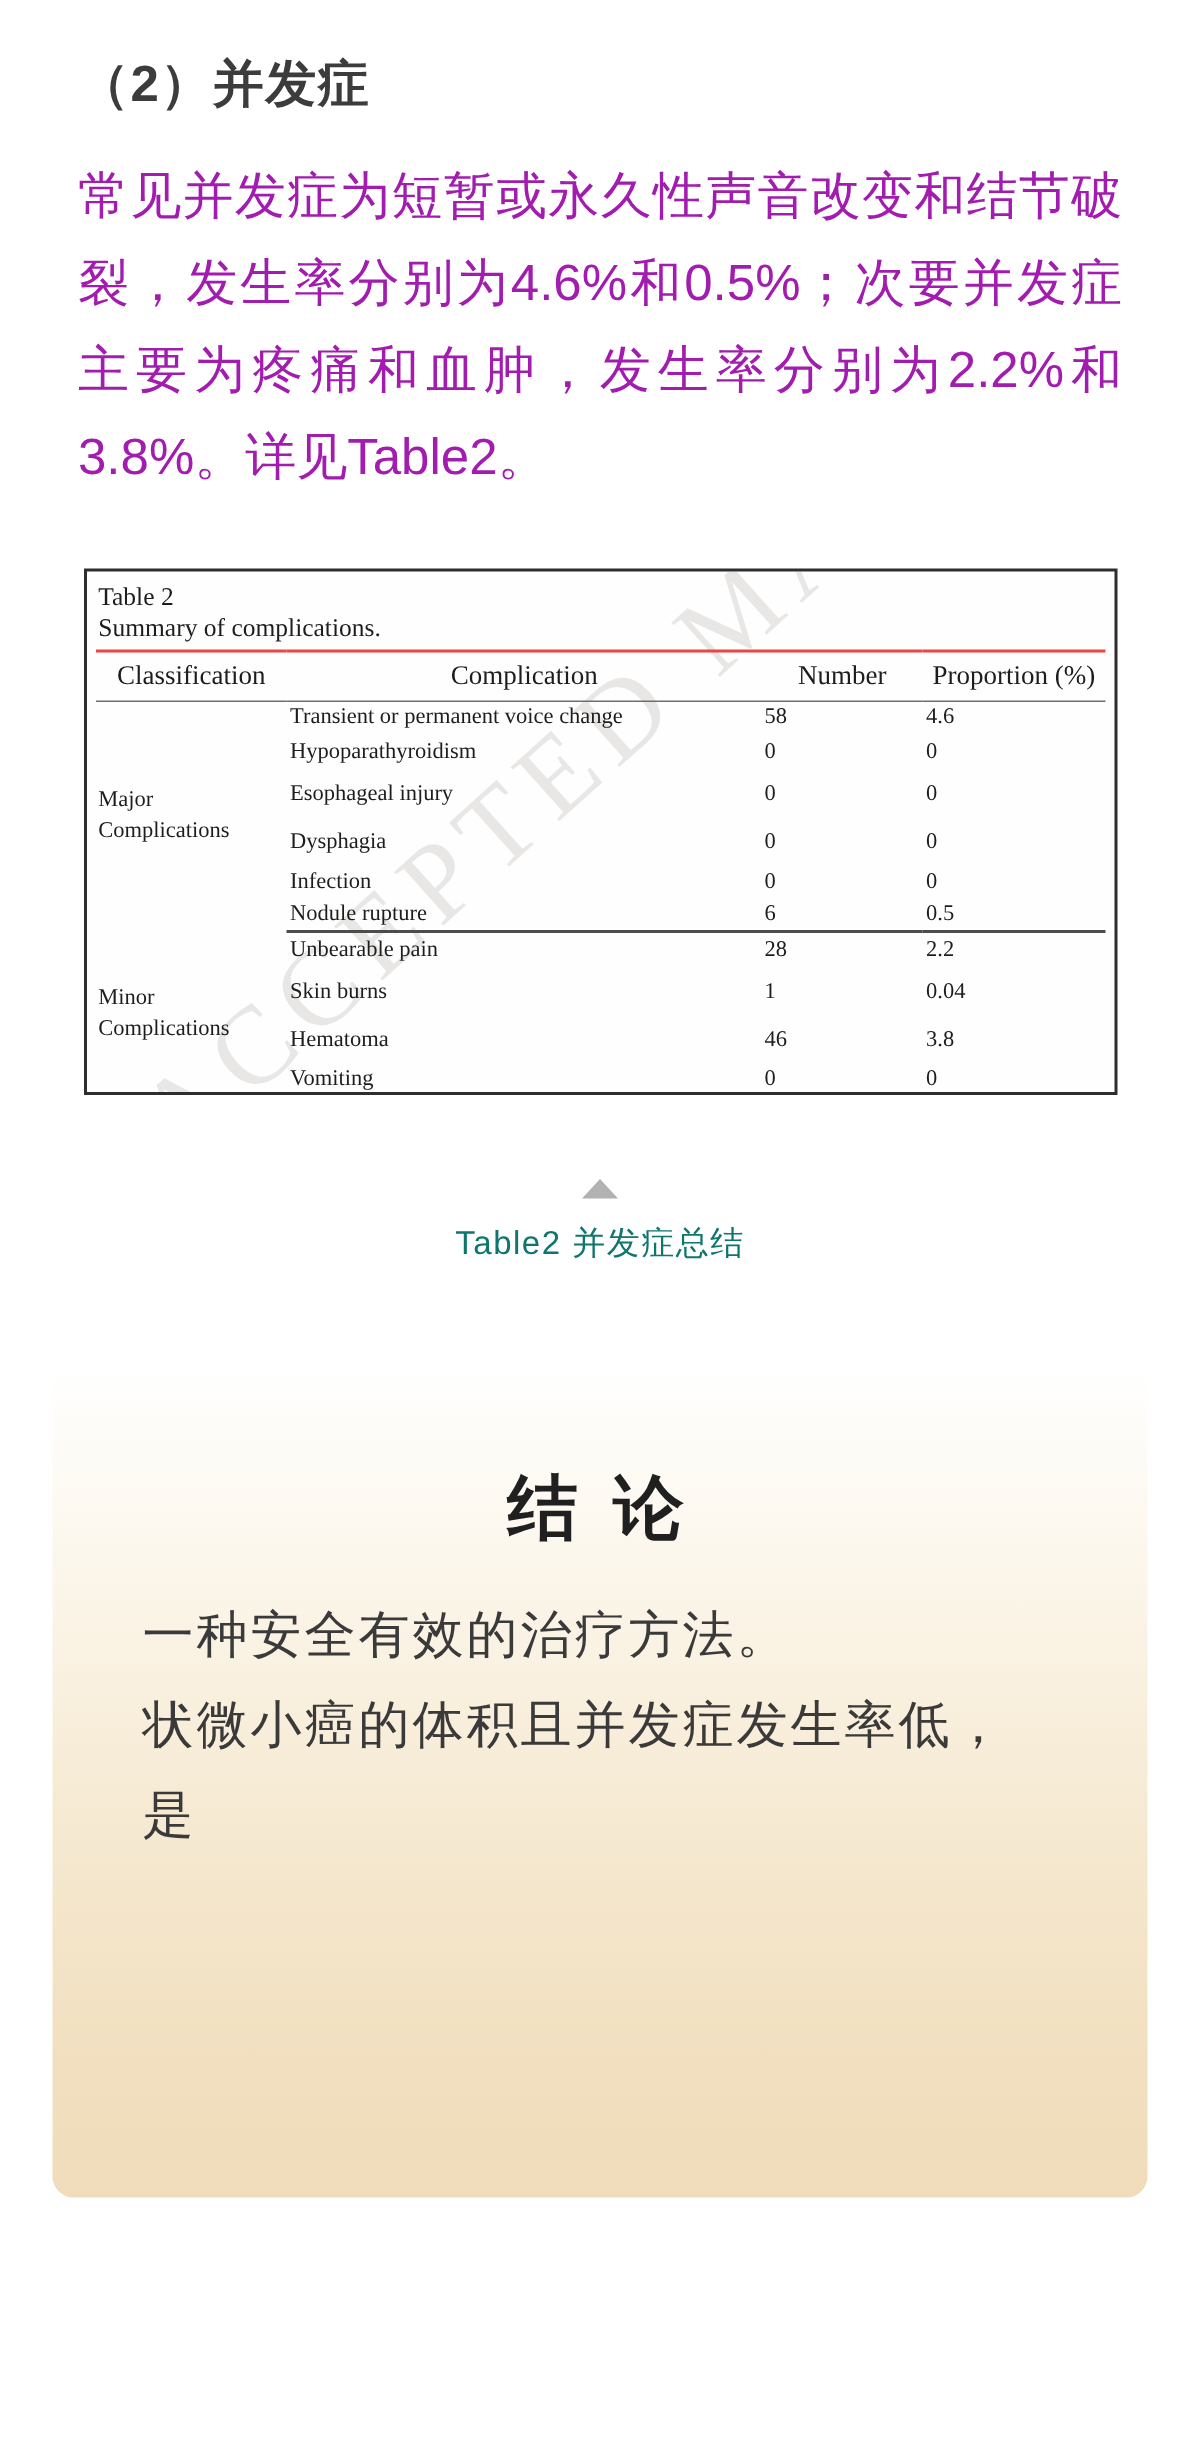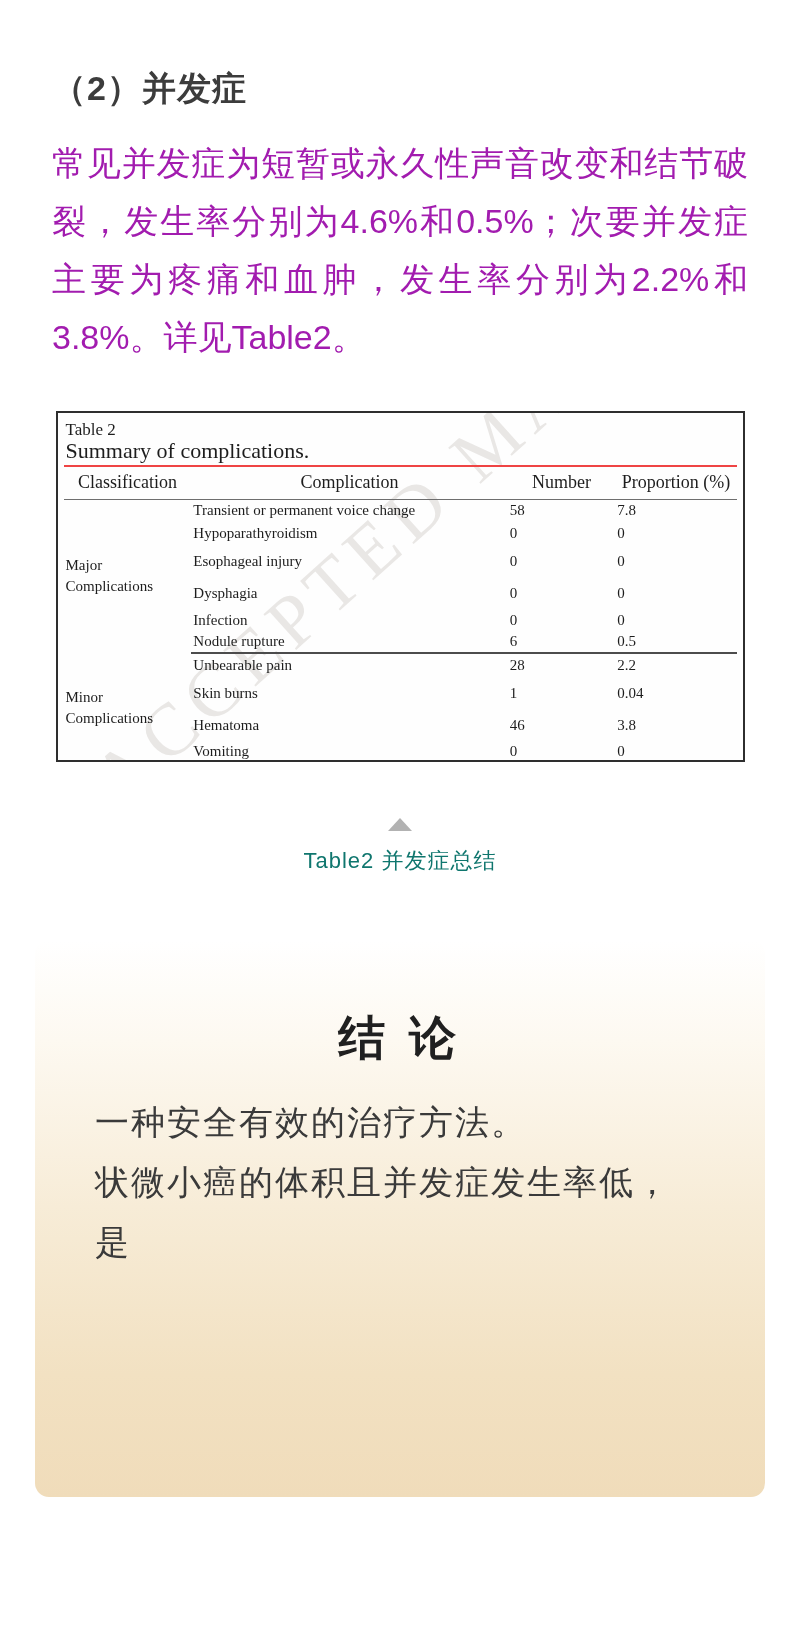--- a/index.html
+++ b/index.html
@@ -8,21 +8,21 @@
     width: 800px;
     height: 1638px;
     font-family: "Liberation Sans", "DejaVu Sans", sans-serif;
     color: #3a3a3a;
     overflow: hidden;
   }
   .page { width: 800px; height: 1638px; background: #ffffff; position: relative; }
 
   
   .section-heading {
-    margin: 64px 52px 0 52px;
+    margin: 32px 52px 0 52px;
     font-size: 34px;
     line-height: 48px;
     color: #3c3c3c;
     letter-spacing: 1px;
   }
   .body-paragraph { margin: 22px 52px 0 52px; }
   .body-paragraph .line {
     font-size: 34px;
     line-height: 58px;
     color: #a21caf;
@@ -53,21 +53,21 @@
     transform-origin: 0 0;
     font-size: 74px;
     letter-spacing: 9px;
     white-space: nowrap;
     color: rgba(125, 115, 98, 0.16);
     font-family: "Liberation Serif", "DejaVu Serif", serif;
     pointer-events: none;
   }
   .table-titleblock { padding: 7px 8px 4px 8px; position: relative; }
   .table-title { font-size: 17px; line-height: 20px; }
-  .table-subtitle { font-size: 22px; line-height: 21px; }
+  .table-subtitle { font-size: 17px; line-height: 21px; }
   table.ctable {
     width: 673px;
     margin: 0 auto;
     border-collapse: collapse;
     position: relative;
   }
   table.ctable th {
     font-weight: normal;
     font-size: 18px;
     text-align: center;
@@ -172,21 +172,21 @@
             <th>Complication</th>
             <th>Number</th>
             <th>Proportion (%)</th>
           </tr>
         </thead>
         <tbody>
           <tr class="rh-s">
             <td class="class-cell" rowspan="6">Major Complications</td>
             <td>Transient or permanent voice change</td>
             <td>58</td>
-            <td>7.8</td>
+            <td>4.6</td>
           </tr>
           <tr class="rh-m">
             <td>Hypoparathyroidism</td>
             <td>0</td>
             <td>0</td>
           </tr>
           <tr class="rh-l">
             <td>Esophageal injury</td>
             <td>0</td>
             <td>0</td>

